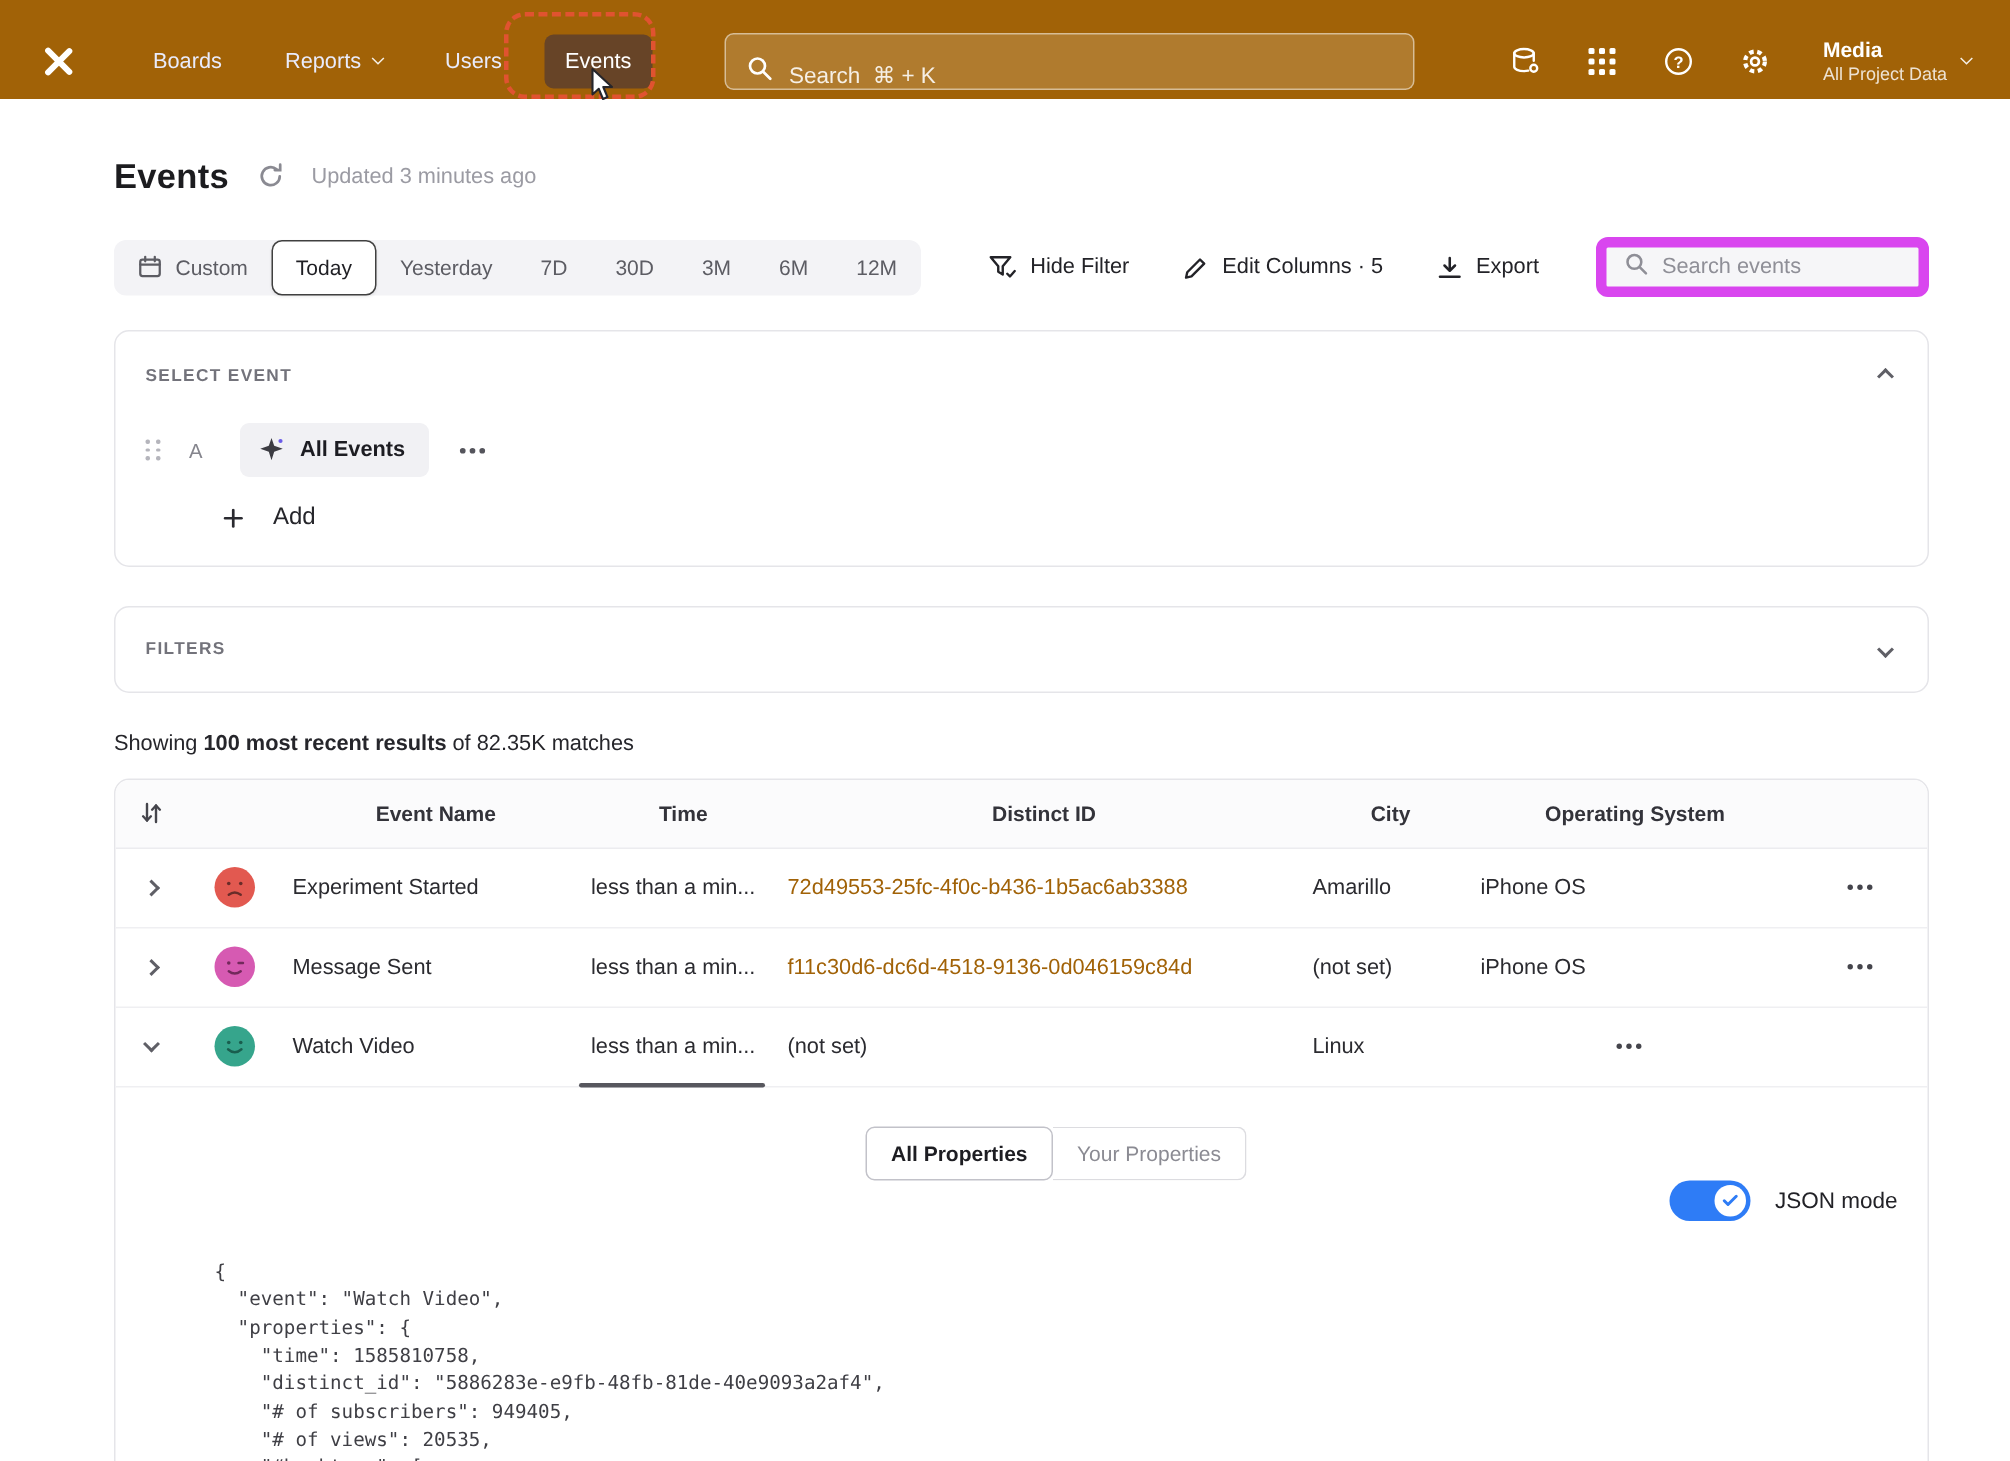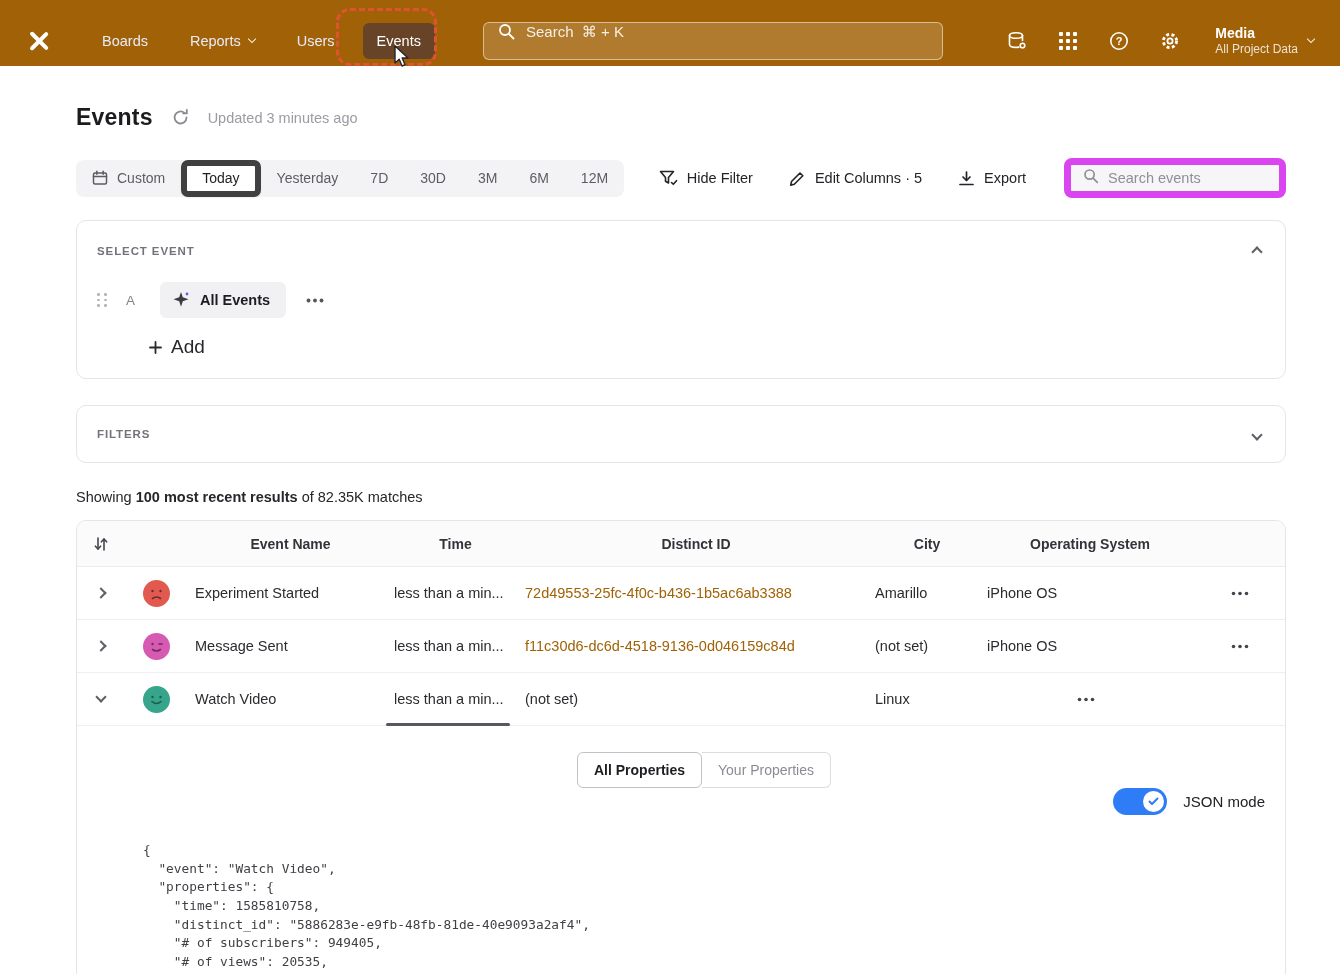--- a/index.html
+++ b/index.html
@@ -12,21 +12,21 @@
   .logo { width:30px; height:30px; margin-right:34px; display:flex; align-items:center; justify-content:center; }
   .nav-item { padding:10px 14px; border-radius:6px; color:#e9ebfb; font-size:14.5px; cursor:pointer;
     display:flex; align-items:center; gap:8px; margin-right:14px; white-space:nowrap; }
   .nav-item.active { background:rgba(24,26,84,0.42); color:#fff; }
   .chev { display:inline-block; width:8px; height:8px; border-right:2px solid #5f5f66; border-bottom:2px solid #5f5f66; }
   .chev.right { transform:rotate(-45deg); }
   .chev.down  { transform:rotate(45deg); margin-top:-4px; }
   .chev.up    { transform:rotate(225deg); margin-top:4px; }
   .chev.white { width:6px; height:6px; border-width:1.8px; border-color:rgba(255,255,255,0.9); }
   .nav-search { margin-left:34px; width:460px; height:38px; background:rgba(255,255,255,0.16);
-    border:1px solid rgba(255,255,255,0.5); border-radius:6px; display:flex; align-items:flex-start;
+    border:1px solid rgba(255,255,255,0.5); border-radius:6px; display:flex; align-items:flex-end;
     padding:0 14px; gap:11px; }
   .nav-search input { flex:1; background:transparent; border:0; outline:0; color:#fff; font-size:15px;
     font-family:"Liberation Sans", sans-serif; }
   .nav-search input::placeholder { color:rgba(255,255,255,0.88); }
   .nav-right { margin-left:auto; display:flex; align-items:center; gap:27px; }
   .nav-icon { width:24px; height:24px; display:flex; align-items:center; justify-content:center; cursor:pointer; }
   .project { display:flex; align-items:center; gap:10px; margin-left:6px; cursor:pointer; }
   .project-name { color:#fff; font-size:14px; font-weight:700; line-height:1.3; }
   .project-scope { color:rgba(255,255,255,0.82); font-size:12px; line-height:1.3; }
 
@@ -39,21 +39,21 @@
   .main { padding:38px 54px 0 76px; }
   .title-row { display:flex; align-items:center; gap:18px; }
   .page-title { font-size:23px; font-weight:700; color:#1c1c1f; letter-spacing:0.2px; }
   .refresh-btn { cursor:pointer; display:flex; align-items:center; }
   .updated { color:#9b9ba3; font-size:14.5px; }
 
   .toolbar { margin-top:27px; display:flex; align-items:center; }
   .seg { display:flex; align-items:stretch; background:#f3f3f6; border-radius:8px; height:37px; }
   .seg-btn { display:flex; align-items:center; gap:9px; padding:0 15px; font-size:14px; color:#5c5c63;
     cursor:pointer; border-radius:8px; border:1px solid transparent; }
-  .seg-btn.active { background:#fff; border:6px solid #404040; border-radius:7px; color:#1f1f24;
+  .seg-btn.active { background:#fff; border:1px solid #404040; border-radius:7px; color:#1f1f24;
     box-shadow:0 1px 2px rgba(0,0,0,0.07);text-align:center; }
   .actions { margin-left:auto; display:flex; align-items:center; gap:36px; }
   .action-btn { display:flex; align-items:center; gap:9px; font-size:14.5px; color:#232328; cursor:pointer; white-space:nowrap; }
   .events-search { margin-left:38px; width:222px; height:40px; background:#f6f6f8; border:7px solid #d946ef;
     border-radius:8px; display:flex; align-items:center; padding:0 12px; gap:9px; }
   .events-search input { flex:1; background:transparent; border:0; outline:0; font-size:14.5px; color:#3a3a40;
     font-family:"Liberation Sans", sans-serif; }
   .events-search input::placeholder { color:#8f8f97; }
 
   
@@ -63,22 +63,22 @@
   .card-heading { font-size:11.5px; font-weight:700; letter-spacing:0.9px; color:#73737b; }
   .collapse-btn { cursor:pointer; padding:4px; }
   .event-row { margin-top:18px; display:flex; align-items:center; }
   .drag-handle { display:grid; grid-template-columns:repeat(2,4px); gap:3px 3px; margin-right:18px; cursor:grab; }
   .drag-handle i { width:2.6px; height:2.6px; border-radius:50%; background:#b5b5bc; }
   .row-letter { width:22px; color:#85858d; font-size:13.5px; margin-right:12px; }
   .chip { display:flex; align-items:center; gap:10px; background:#f1f1f4; border-radius:6px;
     padding:9px 16px 9px 12px; cursor:pointer; }
   .chip-label { font-size:14.5px; font-weight:700; color:#1d1d22; }
   .dots-btn { margin-left:14px; cursor:pointer; padding:6px; display:flex; }
-  .add-btn { margin-top:18px; margin-left:52px; display:inline-flex; align-items:center; gap:9px;
-    font-size:19px; font-weight:500; color:#26262b; cursor:pointer; }
+  .add-btn { margin-top:18px; margin-left:52px; display:inline-flex; align-items:center; gap:20px;
+    font-size:16px; font-weight:500; color:#26262b; cursor:pointer; }
   .filters-card { margin-top:26px; padding:15px 20px; display:flex; align-items:center; justify-content:space-between; }
 
   .results { margin:26px 0 15px; font-size:14.5px; color:#26262b; }
   .results b { font-weight:700; }
 
   
   .table-card { position:relative; overflow:hidden; }
   .tgrid { display:grid; grid-template-columns:48px 62px 199px 131px 350px 112px 214px 94px; align-items:center; }
   .thead { height:46px; background:#fbfbfc; border-bottom:1px solid #ececef; font-size:14px; font-weight:600; color:#33333a; }
   .th { padding-left:8px;text-align:center; }

